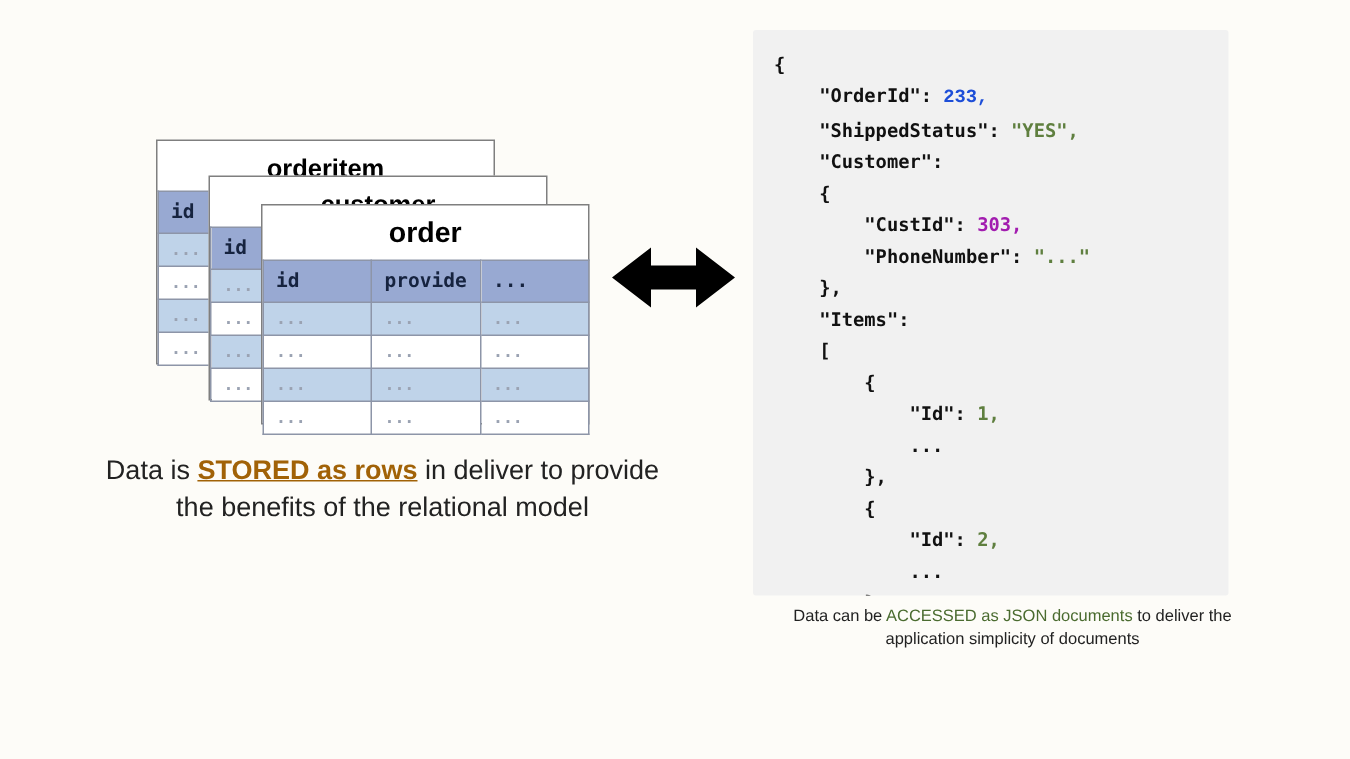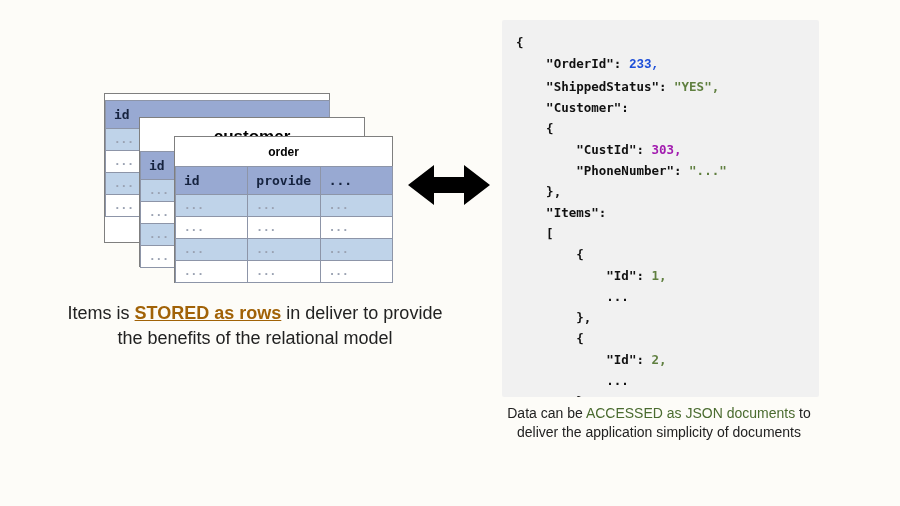--- a/index.html
+++ b/index.html
@@ -99,21 +99,21 @@
   #card-customer .card-title { padding-top: 10px; }
   #card-customer .grid { margin-top: 6px; }
 
   
   #card-order {
     left: 174px;
     top: 136px;
     width: 219px;
     height: 147px;
   }
-  #card-order .card-title { padding-top: 9px; font-size: 12px; }
+  #card-order .card-title { padding-top: 9px; font-size: 19px; }
   #card-order .grid { margin-top: 8px; }
 
   
   #double-arrow {
     position: absolute;
     left: 408px;
     top: 163px;
     width: 82px;
     height: 44px;
   }
@@ -154,36 +154,37 @@
     left: 60px;
     top: 301px;
     width: 390px;
     font-size: 18px;
   }
   #caption-left .hl {
     color: #3b69b5;
     font-weight: bold;
   }
   #caption-right {
-    left: 494px;
+    left: 510px;
     top: 404px;
     width: 330px;
-    font-size: 14px;
+    font-size: 11px;
     text-align: center;
   }
   #caption-right .hl {
     color: #4a6b2f;
   }
 </style>
 </head>
 <body style="background: rgb(253, 252, 248);">
 
 <div id="tables-stack">
 
   <div class="table-card" id="card-orderitem">
+    <div class="card-title">orderitem</div>
     <div class="grid">
       <div class="grid-row header">
         <div class="grid-cell" style="background: rgb(152, 169, 210);">id</div>
       </div>
       <div class="grid-row alt">
         <div class="grid-cell dots" style="background: rgb(191, 211, 233);">...</div>
       </div>
       <div class="grid-row plain">
         <div class="grid-cell dots">...</div>
       </div>
@@ -273,18 +274,18 @@
       <div class="json-line"><span>            ...</span></div>
       <div class="json-line"><span>        },</span></div>
       <div class="json-line"><span>        {</span></div>
       <div class="json-line"><span>            "Id": </span><span class="json-val" style="color: rgb(95, 127, 63);">2,</span></div>
       <div class="json-line"><span>            ...</span></div>
       <div class="json-line"><span>        },</span></div>
     </div>
 </div>
 
 <div class="caption" id="caption-left">
-  <span>Items is </span><span class="hl" style="color: #a16207; text-decoration: underline;">STORED as rows</span><span> in deliver to provide the benefits of the relational model</span>
+  <span>Data is </span><span class="hl" style="color: #a16207; text-decoration: underline;">STORED as rows</span><span> in deliver to provide the benefits of the relational model</span>
 </div>
 
 <div class="caption" id="caption-right">
   <span>Data can be </span><span class="hl" style="color: rgb(74, 107, 47);">ACCESSED as JSON documents</span><span> to deliver the application simplicity of documents</span>
 </div>
 
 </body></html>

